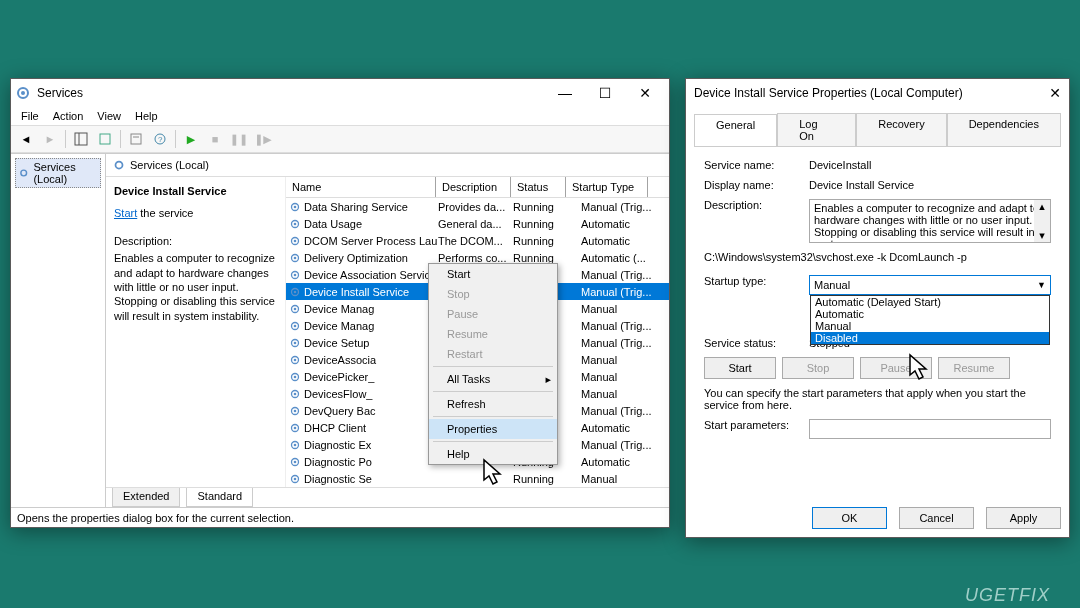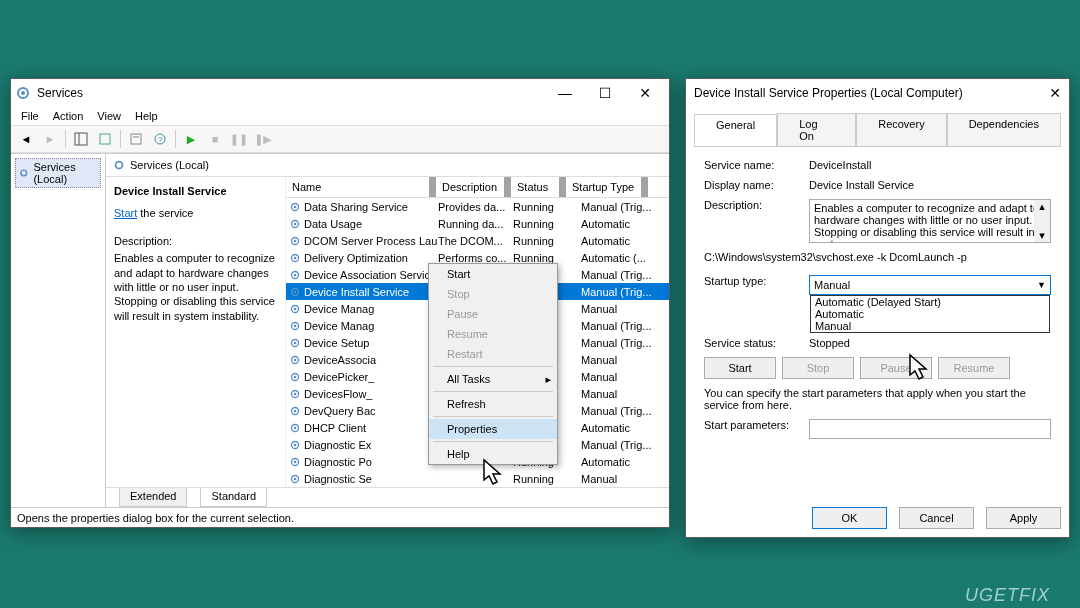--- a/index.html
+++ b/index.html
@@ -23,35 +23,35 @@
 .tree-node { display: flex; align-items: center; gap: 4px; padding: 2px; background: #e0e8f8; border: 1px dotted #888; }
 .right-pane { flex: 1; display: flex; flex-direction: column; }
 .rp-header { padding: 4px 6px; display: flex; align-items: center; gap: 4px; border-bottom: 1px solid #ddd; }
 .rp-body { flex: 1; display: flex; }
 .detail-col { width: 180px; padding: 8px; border-right: 1px solid #eee; }
 .detail-col h4 { font-size: 11px; font-weight: bold; margin-bottom: 8px; }
 .detail-col .start-link { color: #0066cc; text-decoration: underline; }
 .detail-col .desc-label { margin-top: 16px; margin-bottom: 4px; }
 .list-col { flex: 1; position: relative; overflow: hidden; }
 .list-header { display: flex; background: #fff; border-bottom: 1px solid #ddd; }
-.list-header div { padding: 4px 6px; border-right: 7px solid #a3a3a3; font-size: 11px; }
+.list-header div { padding: 4px 6px; border-right: 1px solid #a3a3a3; font-size: 11px; }
 .col-name { width: 150px; }
 .col-desc { width: 75px; }
 .col-status { width: 55px; }
 .col-startup { width: 82px; }
 .list-body { }
 .svc-row { display: flex; align-items: center; height: 17px; }
 .svc-row.selected { background: #0078d7; color: #fff; }
 .svc-row .gear { width: 14px; height: 14px; margin: 0 2px; flex-shrink: 0; }
 .svc-row .c-name { width: 134px; white-space: nowrap; overflow: hidden; }
 .svc-row .c-desc { width: 75px; white-space: nowrap; overflow: hidden; }
 .svc-row .c-status { width: 68px; }
 .svc-row .c-startup { width: 82px; white-space: nowrap; overflow: hidden; }
 .tabs-bottom { display: flex; height: 20px; border-top: 1px solid #ddd; }
-.tabs-bottom span { padding: 2px 10px; border: 1px solid #ccc; border-top: none; margin-left: 13px; font-size: 11px; background: #fff; }
+.tabs-bottom span { padding: 2px 10px; border: 1px solid #ccc; border-top: none; margin-left: 6px; font-size: 11px; background: #fff; }
 .tabs-bottom span:first-child { background: #f0f0f0; }
 .statusbar { height: 20px; padding: 2px 6px; border-top: 1px solid #ccc; font-size: 11px; display: flex; align-items: center; }
 
 
 .ctx-menu { position: absolute; background: #f0f0f0; border: 1px solid #999; box-shadow: 2px 2px 6px rgba(0,0,0,0.3); width: 130px; z-index: 10; }
 .ctx-item { padding: 4px 18px; font-size: 11px; position: relative; }
 .ctx-item.disabled { color: #999; }
 .ctx-item.highlight { background: #cde4f7; }
 .ctx-sep { height: 1px; background: #ccc; margin: 2px 4px; }
 .ctx-arrow { position: absolute; right: 6px; }
@@ -189,21 +189,21 @@
                 <div class="c-desc">Provides da...</div>
                 <div class="c-status">Running</div>
                 <div class="c-startup">Manual (Trig...</div>
               </div>
               <div class="svc-row">
                 <svg class="gear gear-svg" viewBox="0 0 16 16">
                   <circle cx="8" cy="8" r="4" fill="none" stroke="#5a8fc9" stroke-width="1.5"></circle>
                   <circle cx="8" cy="8" r="1.5" fill="#5a8fc9"></circle>
                 </svg>
                 <div class="c-name">Data Usage</div>
-                <div class="c-desc">Running da...</div>
+                <div class="c-desc">General da...</div>
                 <div class="c-status">Running</div>
                 <div class="c-startup">Automatic</div>
               </div>
               <div class="svc-row">
                 <svg class="gear gear-svg" viewBox="0 0 16 16">
                   <circle cx="8" cy="8" r="4" fill="none" stroke="#5a8fc9" stroke-width="1.5"></circle>
                   <circle cx="8" cy="8" r="1.5" fill="#5a8fc9"></circle>
                 </svg>
                 <div class="c-name">DCOM Server Process Laun...</div>
                 <div class="c-desc">The DCOM...</div>
@@ -416,20 +416,21 @@
     <div class="prop-row">
       <div class="prop-label">Startup type:</div>
       <div class="prop-val">
         <div class="combo">
           <span>Manual</span>
           <span class="combo-arrow">▼</span>
           <div class="combo-drop" id="combo-drop">
               <div class="combo-opt">Automatic (Delayed Start)</div>
               <div class="combo-opt">Automatic</div>
               <div class="combo-opt">Manual</div>
+              <div class="combo-opt highlight">Disabled</div>
             </div>
         </div>
       </div>
     </div>
     <div class="prop-row" style="margin-top:42px">
       <div class="prop-label">Service status:</div>
       <div class="prop-val">Stopped</div>
     </div>
     <div class="btn-row">
       <div class="btn">Start</div>

